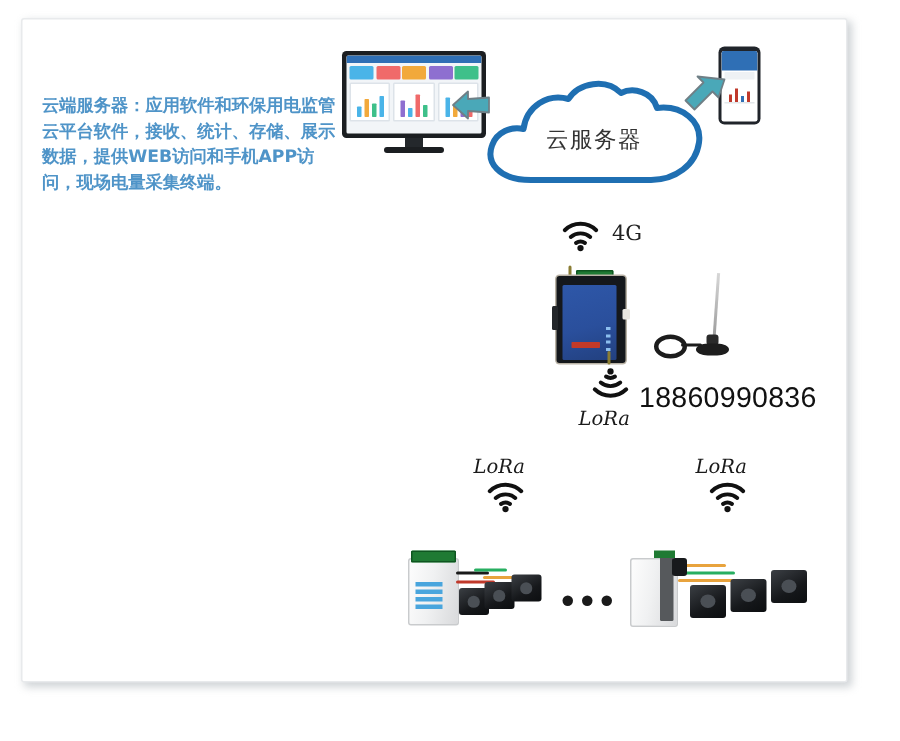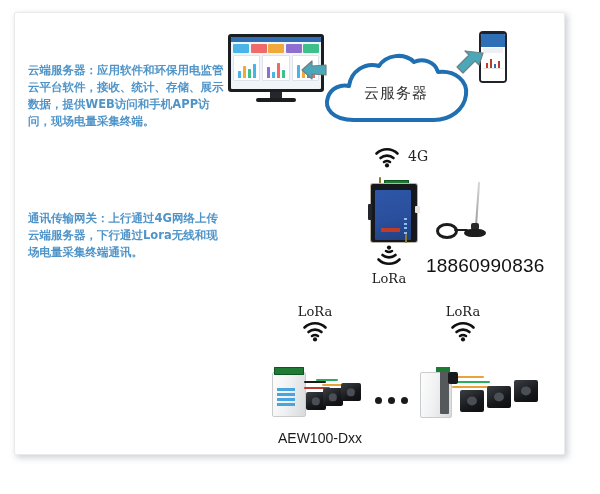--- a/index.html
+++ b/index.html
@@ -145,21 +145,21 @@
     position: absolute; left: 41px; top: 0px; width: 2px; height: 44px;
     background: linear-gradient(to bottom,#d7d7d7,#9a9a9a);
     transform: rotate(4deg); transform-origin: bottom center;
   }
   .ant-joint { position: absolute; left: 37px; top: 41px; width: 8px; height: 7px; background: #2a2a2a; border-radius: 2px; }
   .ant-base { position: absolute; left: 30px; top: 47px; width: 22px; height: 8px; background: #1d1d1d; border-radius: 50%/70%; }
   .ant-coil { position: absolute; left: 2px; top: 41px; width: 22px; height: 16px; border: 3px solid #1c1c1c; border-radius: 50%; }
   .ant-wire { position: absolute; left: 20px; top: 47px; width: 14px; height: 2px; background: #1c1c1c; border-radius: 1px; }
 
   
-  .lora-block { position: absolute; text-align: center; }
+  .lora-block { position: absolute; text-align: right; font-style: italic; }
   .lora-text {
     font-family: "DejaVu Serif", "Liberation Serif", serif;
     font-size: 13px; color: #1a1a1a;
   }
   #lora-gw { left: 358px; top: 245px; width: 62px; }
   #lora-aew { left: 280px; top: 304px; width: 70px; }
   #lora-adw { left: 428px; top: 304px; width: 70px; }
 
   
   #phone-number {
@@ -208,21 +208,20 @@
 </head>
 <body>
 
 <div id="stage">
 
   <div class="panel-shadow"></div>
   <div class="panel"></div>
 
   <div class="desc" id="desc-cloud">云端服务器：应用软件和环保用电监管云平台软件，接收、统计、存储、展示数据，提供WEB访问和手机APP访问，现场电量采集终端。</div>
 
-  <div class="desc" id="desc-gateway">通讯传输网关：上行通过4G网络上传云端服务器，下行通过Lora无线和现场电量采集终端通讯。</div>
 
 
   <div class="monitor">
     <div class="mon-bezel">
       <div class="mon-screen">
         <div class="mon-topbar"></div>
         <div class="mon-tiles">
           <div class="mon-tile" style="background:#4ab4e8"></div>
           <div class="mon-tile" style="background:#f06a6a"></div>
           <div class="mon-tile" style="background:#f2a93b"></div>
@@ -403,15 +402,14 @@
     <div class="wire" style="left:450px; top:376px; width:34px; background:#e8a33d;"></div>
     <div class="wire" style="left:450px; top:381px; width:40px; background:#27ae60;"></div>
     <div class="wire" style="left:452px; top:386px; width:44px; background:#e8a33d;"></div>
     <div style="position:absolute; left:448px; top:372px; width:10px; height:12px; background:#17191c; border-radius:2px;"></div>
 
     <div class="ct" style="left:460px; top:390px; width:24px; height:22px;"></div>
     <div class="ct" style="left:487px; top:386px; width:24px; height:22px;"></div>
     <div class="ct" style="left:514px; top:380px; width:24px; height:22px;"></div>
   </div>
 
-  <div class="dev-label" id="label-aew">AEW100-Dxx</div>
 
 </div>
 
 </body></html>

